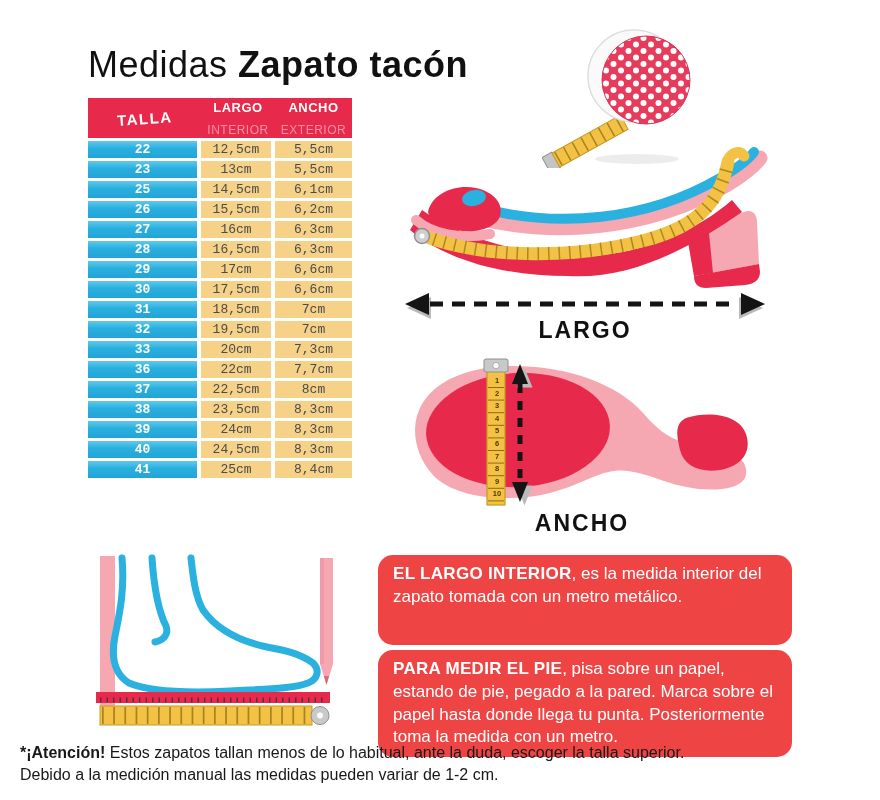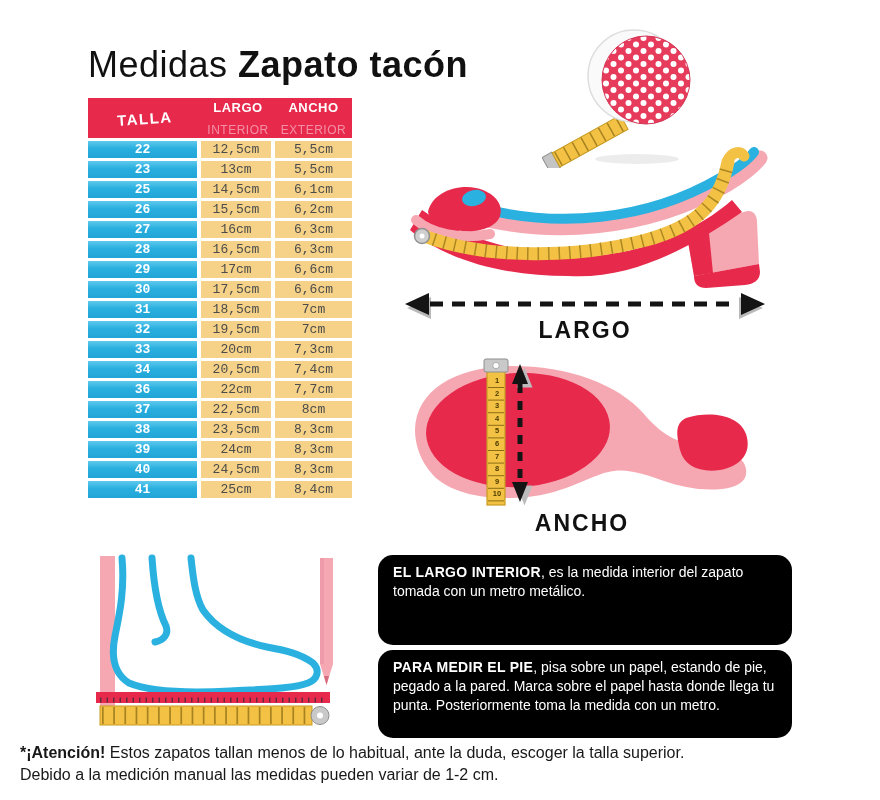--- a/index.html
+++ b/index.html
@@ -25,22 +25,22 @@
 
   
   .illus{position:absolute;}
 
   
   .measure-label{position:absolute;text-align:center;font-weight:700;font-size:23px;letter-spacing:2px;color:#111;}
   .label-largo{left:400px;top:317px;width:370px;}
   .label-ancho{left:402px;top:510px;width:360px;}
 
   
-  .info-box{position:absolute;left:378px;width:414px;background:#000000;color:#fff;
-            border-radius:15px;padding:8px 15px;font-size:14px;line-height:1.34;box-sizing:border-box;}
+  .info-box{position:absolute;left:378px;width:414px;background:#ef4444;color:#fff;
+            border-radius:15px;padding:8px 15px;font-size:17px;line-height:1.34;box-sizing:border-box;}
   .info-box b{font-weight:700;letter-spacing:.3px;}
   .box1{top:555px;min-height:90px;}
   .box2{top:650px;min-height:88px;}
 
   
   .footer{position:absolute;left:20px;top:742px;width:840px;text-align:left;
           font-size:16px;line-height:1.35;color:#181818;}
   .footer b{font-weight:700;}
 </style>
 </head>
@@ -112,25 +112,20 @@
         </div>
         <div class="trow">
           <div class="cell-talla">32</div>
           <div class="cell-val">19,5cm</div>
           <div class="cell-val">7cm</div>
         </div>
         <div class="trow">
           <div class="cell-talla">33</div>
           <div class="cell-val">20cm</div>
           <div class="cell-val">7,3cm</div>
-        </div>
-        <div class="trow">
-          <div class="cell-talla">34</div>
-          <div class="cell-val">20,5cm</div>
-          <div class="cell-val">7,4cm</div>
         </div>
         <div class="trow">
           <div class="cell-talla">36</div>
           <div class="cell-val">22cm</div>
           <div class="cell-val">7,7cm</div>
         </div>
         <div class="trow">
           <div class="cell-talla">37</div>
           <div class="cell-val">22,5cm</div>
           <div class="cell-val">8cm</div>

